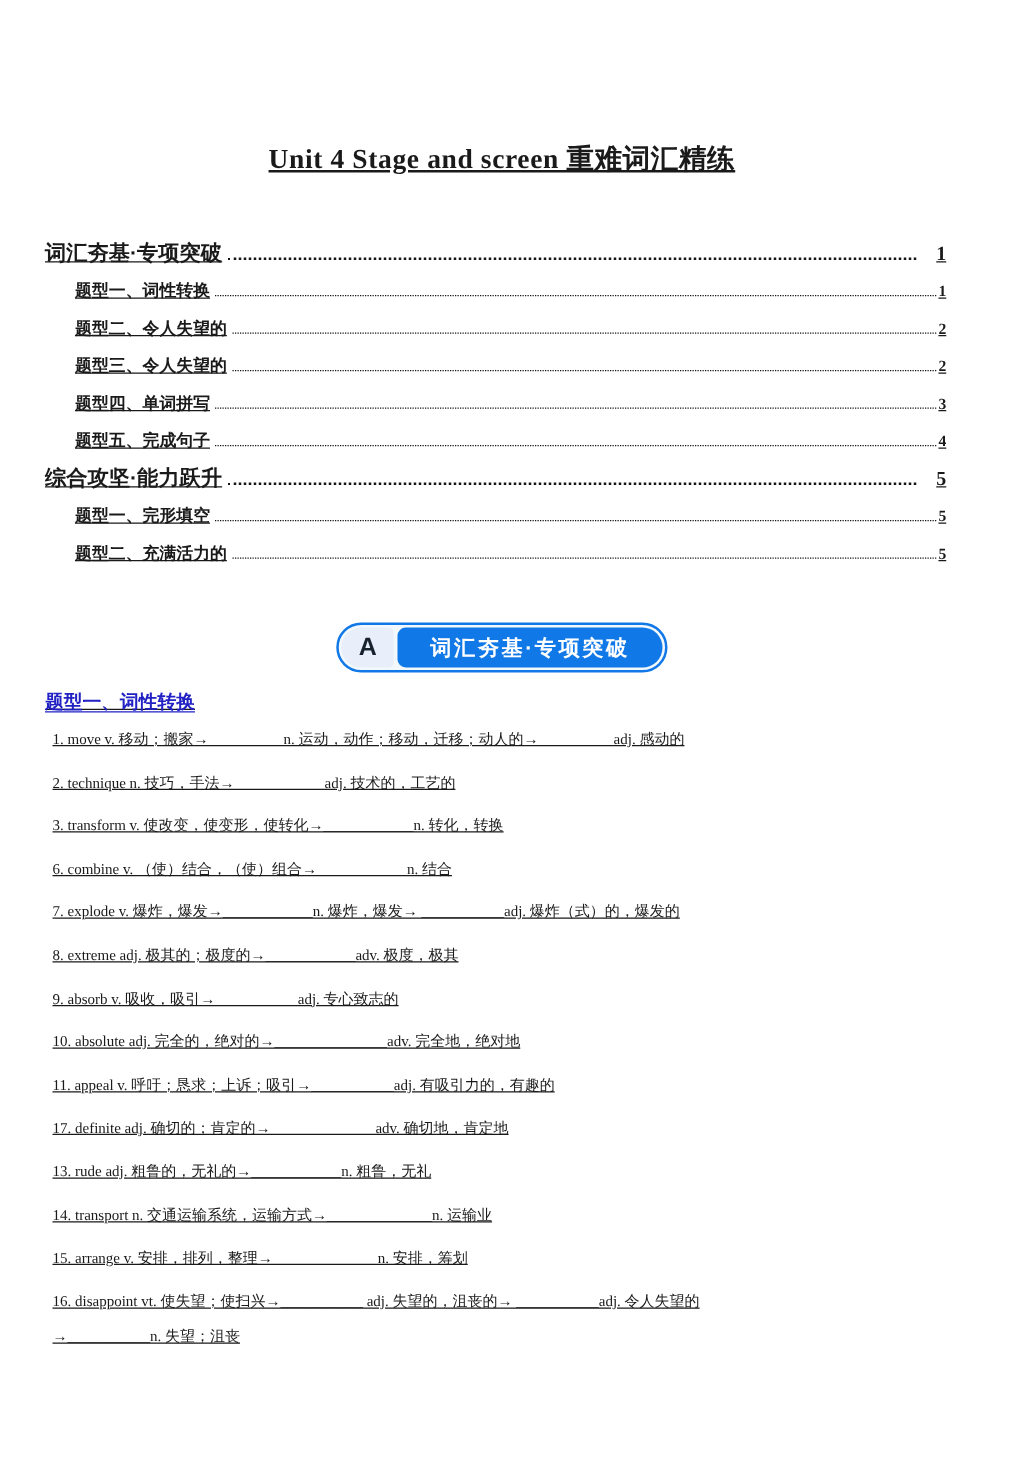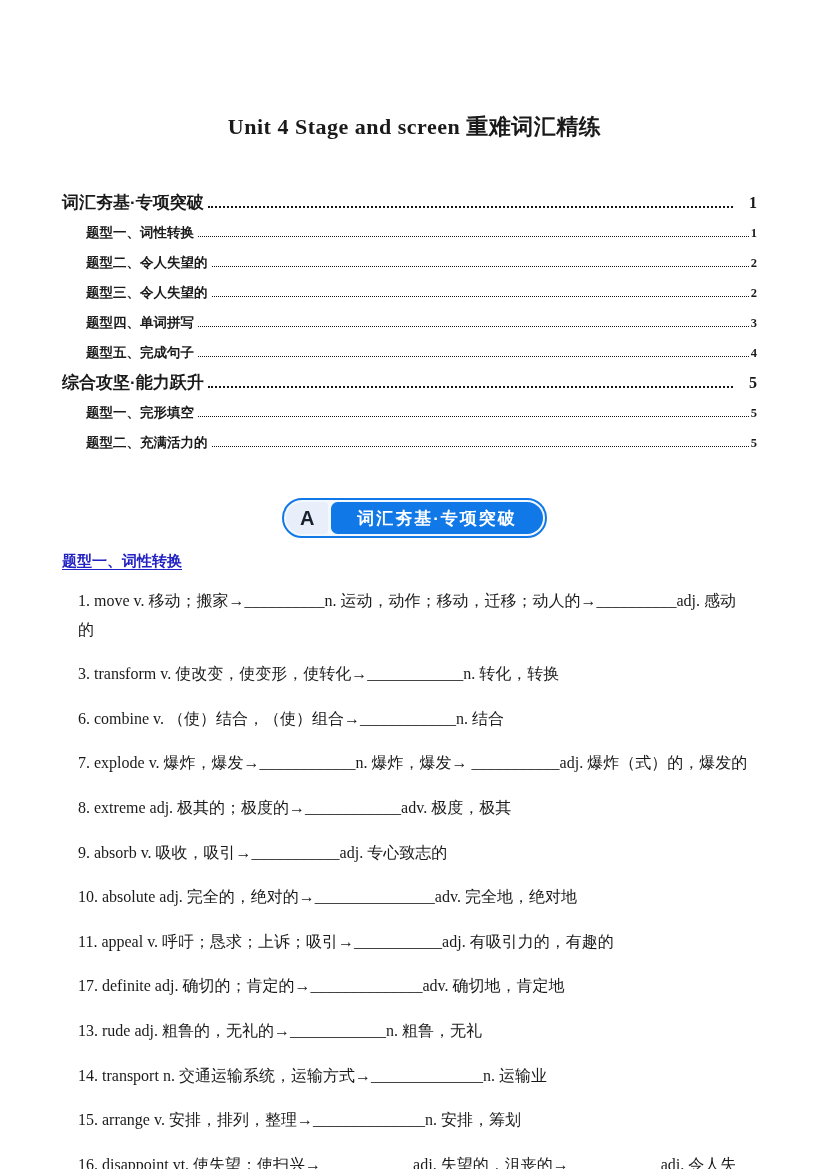--- a/index.html
+++ b/index.html
@@ -1,21 +1,21 @@
 <!DOCTYPE html>
 <html><head>
 <meta charset="utf-8">
 <style>
   html,body{margin:0;padding:0;}
   body{
     width:827px;height:1169px;background:#ffffff;
     font-family:"Liberation Serif","DejaVu Serif",serif;
     color:#1a1a1a;overflow:hidden;
   }
-  .page{box-sizing:border-box;width:827px;height:1077px;padding:112px 60px 0 62px;}
+  .page{box-sizing:border-box;width:827px;height:1077px;padding:112px 60px 0 36px;text-decoration:underline;}
 
   
   .doc-title{
     margin:0;text-align:center;
     font-size:22px;font-weight:bold;letter-spacing:.5px;
     font-family:"Liberation Serif","DejaVu Serif",serif;
   }
 
   
   .toc{margin-top:46px;padding-right:10px;}
@@ -54,21 +54,21 @@
 
   
   .section-heading{
     margin:14px 0 6px 0;
     font-size:15px;font-weight:bold;color:#2121c4;
     text-decoration:underline;text-underline-offset:3px;
     font-family:"Liberation Sans","DejaVu Sans",sans-serif;
   }
   .exercise-list{margin-top:2px;}
   .ex-item{
-    margin:16px;font-size:16px;line-height:28.6px;
+    margin:6px;font-size:12px;line-height:28.6px;
     white-space:pre-wrap;word-break:break-all;
   }
 </style>
 </head>
 <body>
 
 <div class="page">
 
   <h1 class="doc-title">Unit 4 Stage and screen 重难词汇精练</h1>
 
@@ -124,20 +124,21 @@
     <div class="badge-wrap">
       <span class="badge-letter">A</span>
       <span class="badge-pill">词汇夯基·专项突破</span>
     </div>
   </div>
 
   <h3 class="section-heading">题型一、词性转换</h3>
 
   <div class="exercise-list">
     <p class="ex-item">1. move v. 移动；搬家→__________n. 运动，动作；移动，迁移；动人的→__________adj. 感动的</p>
+    <p class="ex-item">2. technique n. 技巧，手法→____________adj. 技术的，工艺的</p>
     <p class="ex-item">3. transform v. 使改变，使变形，使转化→____________n. 转化，转换</p>
     <p class="ex-item">6. combine v. （使）结合，（使）组合→____________n. 结合</p>
     <p class="ex-item">7. explode v. 爆炸，爆发→____________n. 爆炸，爆发→ ___________adj. 爆炸（式）的，爆发的</p>
     <p class="ex-item">8. extreme adj. 极其的；极度的→____________adv. 极度，极其</p>
     <p class="ex-item">9. absorb v. 吸收，吸引→___________adj. 专心致志的</p>
     <p class="ex-item">10. absolute adj. 完全的，绝对的→_______________adv. 完全地，绝对地</p>
     <p class="ex-item">11. appeal v. 呼吁；恳求；上诉；吸引→___________adj. 有吸引力的，有趣的</p>
     <p class="ex-item">17. definite adj. 确切的；肯定的→______________adv. 确切地，肯定地</p>
     <p class="ex-item">13. rude adj. 粗鲁的，无礼的→____________n. 粗鲁，无礼</p>
     <p class="ex-item">14. transport n. 交通运输系统，运输方式→______________n. 运输业</p>

